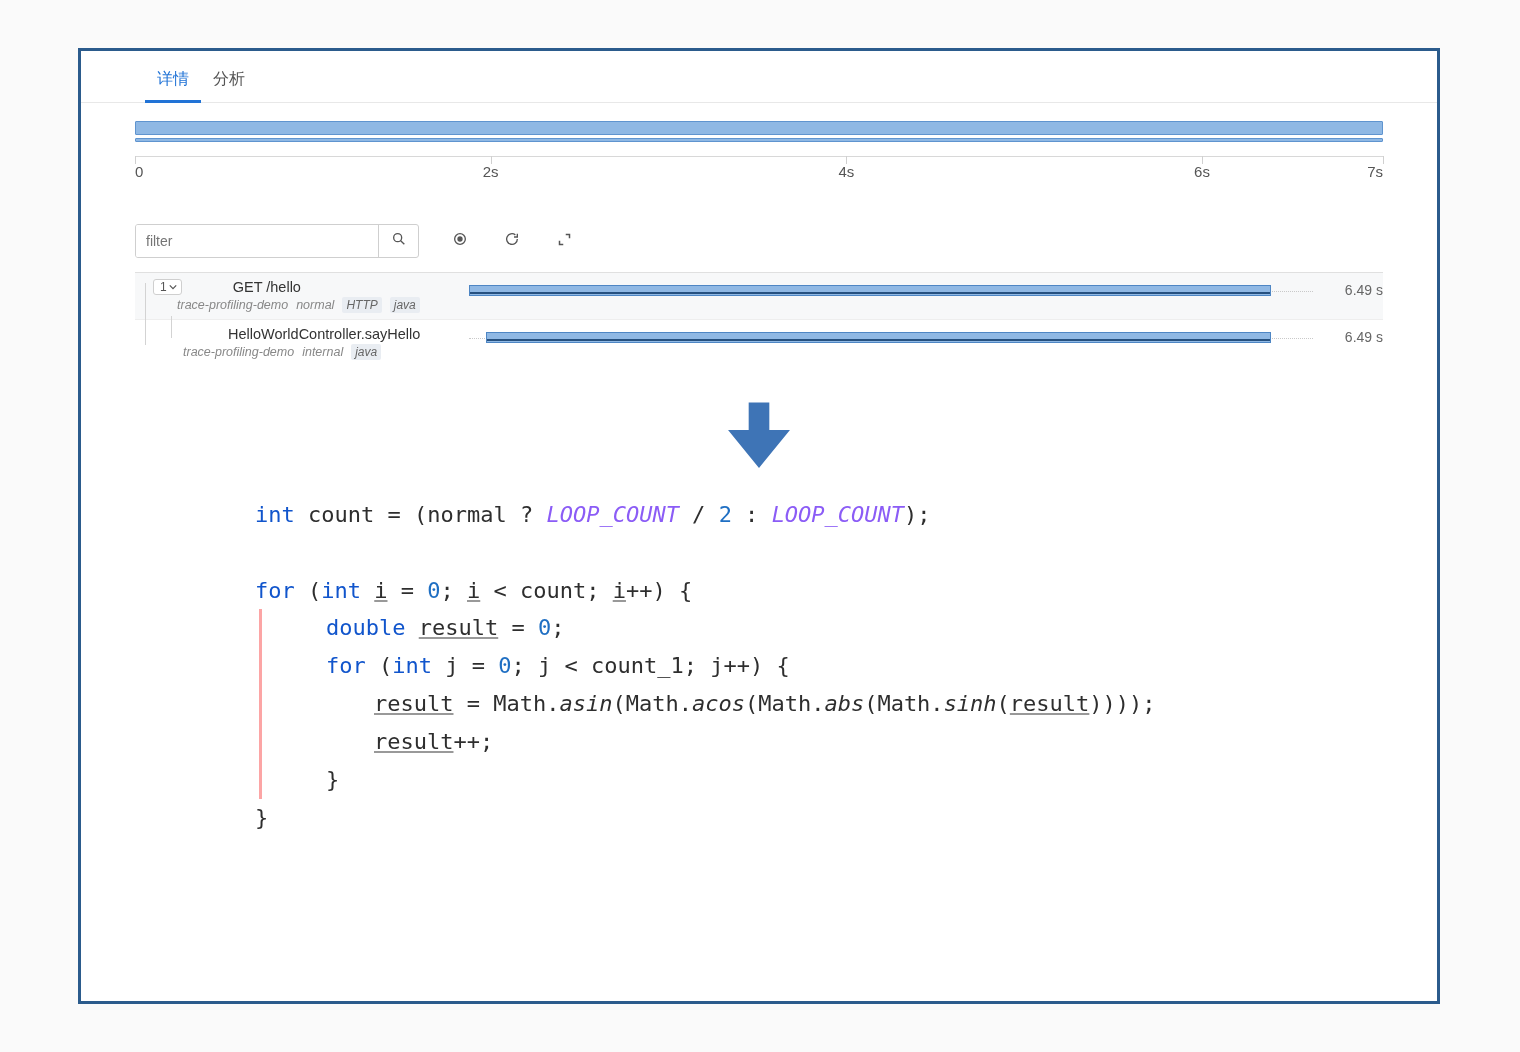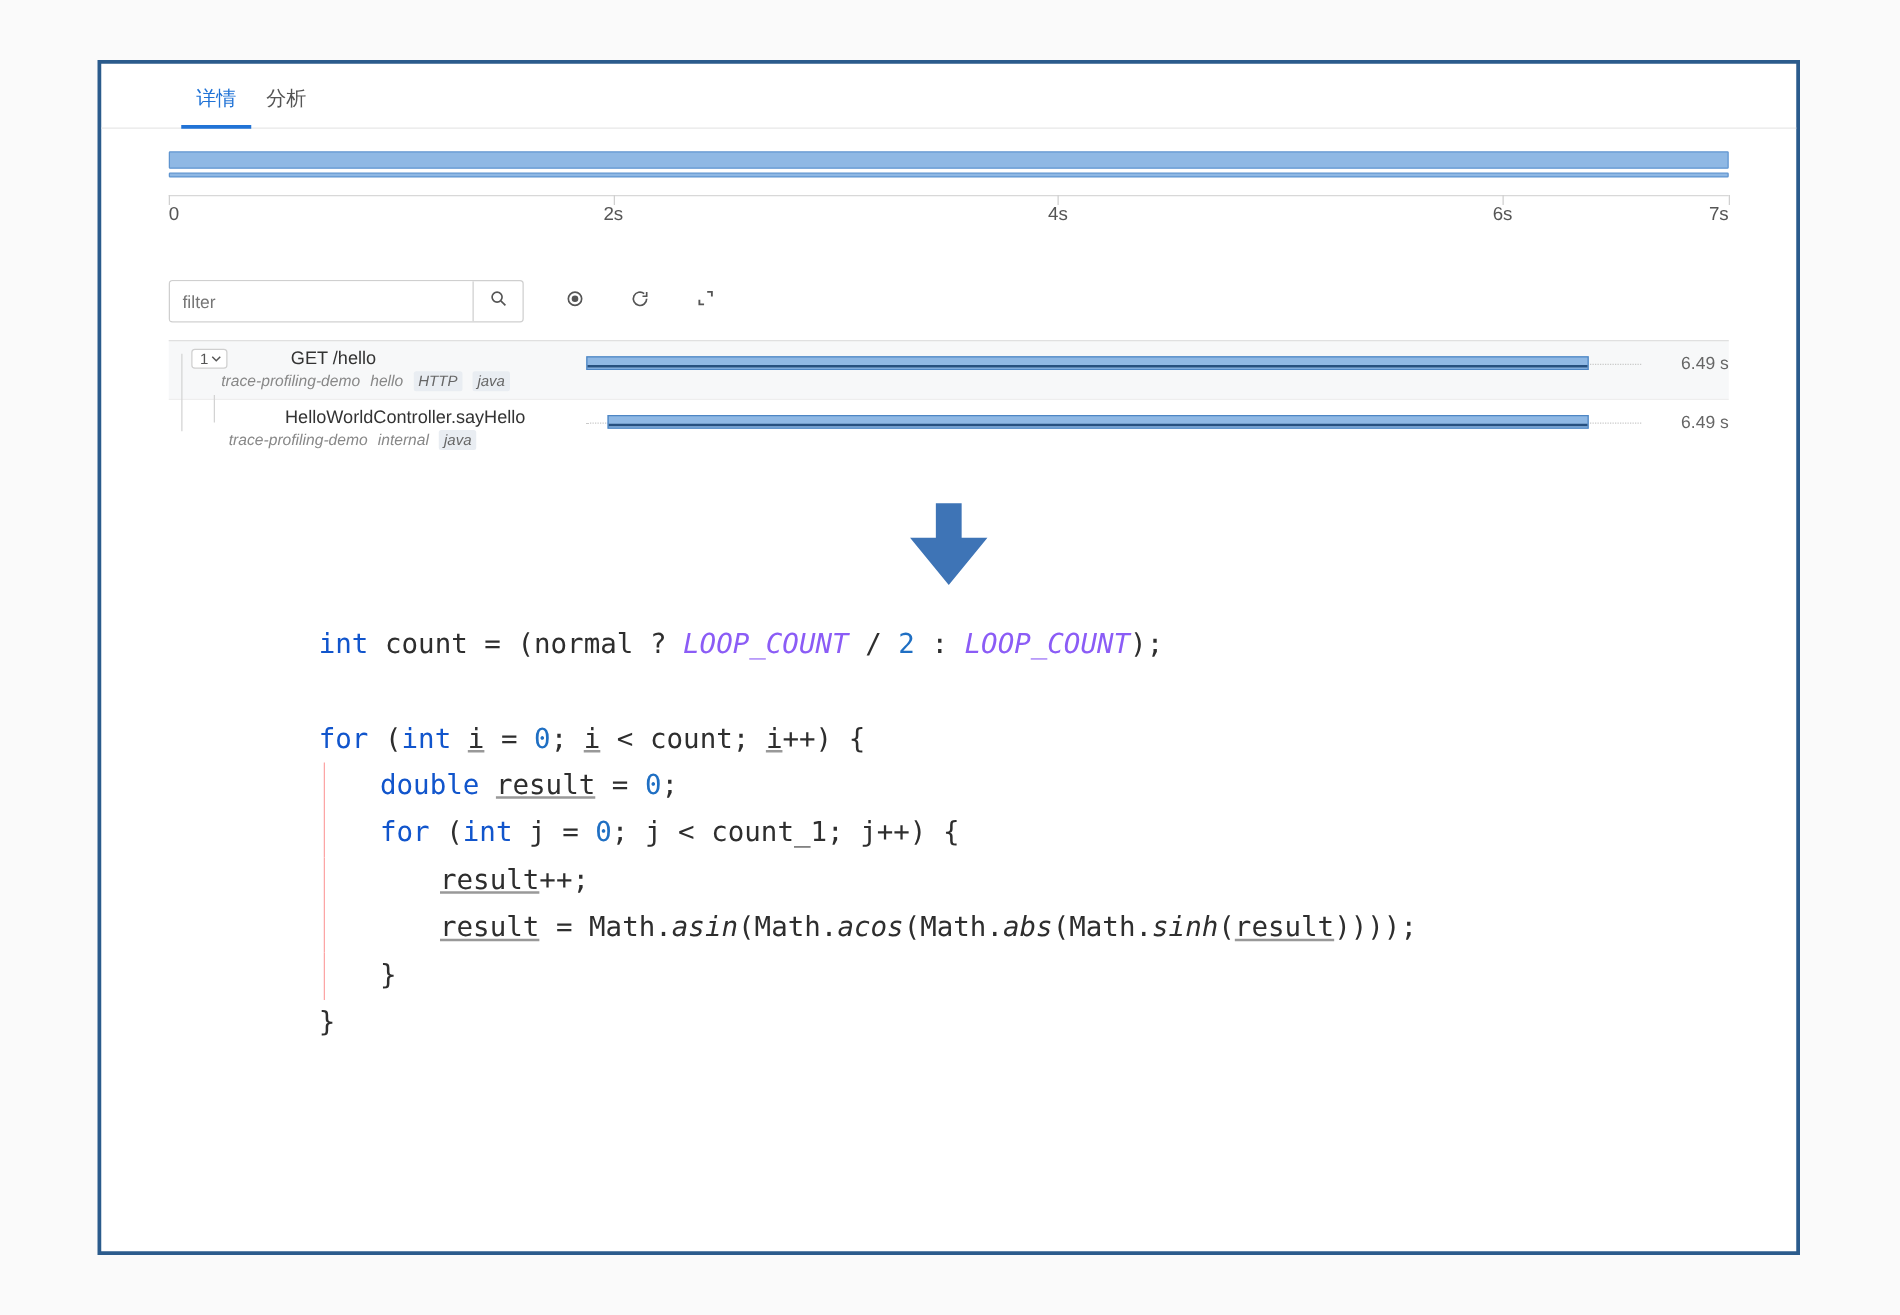--- a/index.html
+++ b/index.html
@@ -201,23 +201,23 @@
     line-height: 1.72;
     color:#2e2e2e;
   }
   .kw   { color:#1155cc; }
   .num  { color:#1f6fc3; }
   .const{ color:#8b5cf6; font-style:italic;}
   .fn   { font-style:italic; }
   .uvar { text-decoration: underline; text-decoration-color:#999; }
   .indent1{padding-left:48px;}
   .gutter{
-    border-left:1px solid #fca5a5;
+    border-left:3px solid #fca5a5;
     margin-left:4px;
-    padding-left:44px;
+    padding-left:64px;
   }
 </style>
 </head>
 <body>
 
 <div class="frame">
 
   <div class="tabs">
     <div class="tab active">详情</div>
     <div class="tab">分析</div>
@@ -287,21 +287,21 @@
           <span class="count-pill">
             <span>1</span>
             <svg viewBox="0 0 10 10">
                 <path d="M1 3 L5 7 L9 3" fill="none" stroke="currentColor" stroke-width="1.5"></path>
               </svg>
           </span>
           <span class="span-name">GET /hello</span>
         </div>
         <div class="meta-line" style="--indent:42px">
           <span>trace-profiling-demo</span>
-          <span>hello</span>
+          <span>normal</span>
           <span class="tag">HTTP</span>
           <span class="tag">java</span>
         </div>
       </div>
       <div class="bar-col">
         <div class="dot-lead"></div>
         <div class="bar" style="margin-left:0%; width:95%;">
             <div class="inner-line"></div>
           </div>
       </div>
@@ -338,19 +338,19 @@
       </svg>
     </span>
   </div>
 
   <div class="code-block">
     <div><span class="kw">int</span><span> count = (normal ? </span><span class="const">LOOP_COUNT</span><span> / </span><span class="num">2</span><span> : </span><span class="const">LOOP_COUNT</span><span>);</span></div>
     <div>&nbsp;</div>
     <div><span class="kw">for</span><span> (</span><span class="kw">int</span><span> </span><span class="uvar">i</span><span> = </span><span class="num">0</span><span>; </span><span class="uvar">i</span><span> &lt; count; </span><span class="uvar">i</span><span>++) {</span></div>
     <div class="gutter"><span class="kw">double</span><span> </span><span class="uvar">result</span><span> = </span><span class="num">0</span><span>;</span></div>
     <div class="gutter"><span class="kw">for</span><span> (</span><span class="kw">int</span><span> j = </span><span class="num">0</span><span>; j &lt; count_1; j++) {</span></div>
+    <div class="gutter"><span class="indent1"></span><span class="uvar">result</span><span> = Math.</span><span class="fn">asin</span><span>(Math.</span><span class="fn">acos</span><span>(Math.</span><span class="fn">abs</span><span>(Math.</span><span class="fn">sinh</span><span>(</span><span class="uvar">result</span><span>))));</span></div>
     <div class="gutter"><span class="indent1"></span><span class="uvar">result</span><span>++;</span></div>
-    <div class="gutter"><span class="indent1"></span><span class="uvar">result</span><span> = Math.</span><span class="fn">asin</span><span>(Math.</span><span class="fn">acos</span><span>(Math.</span><span class="fn">abs</span><span>(Math.</span><span class="fn">sinh</span><span>(</span><span class="uvar">result</span><span>))));</span></div>
     <div class="gutter"><span>}</span></div>
     <div><span>}</span></div>
   </div>
 
 </div>
 
 </body></html>

